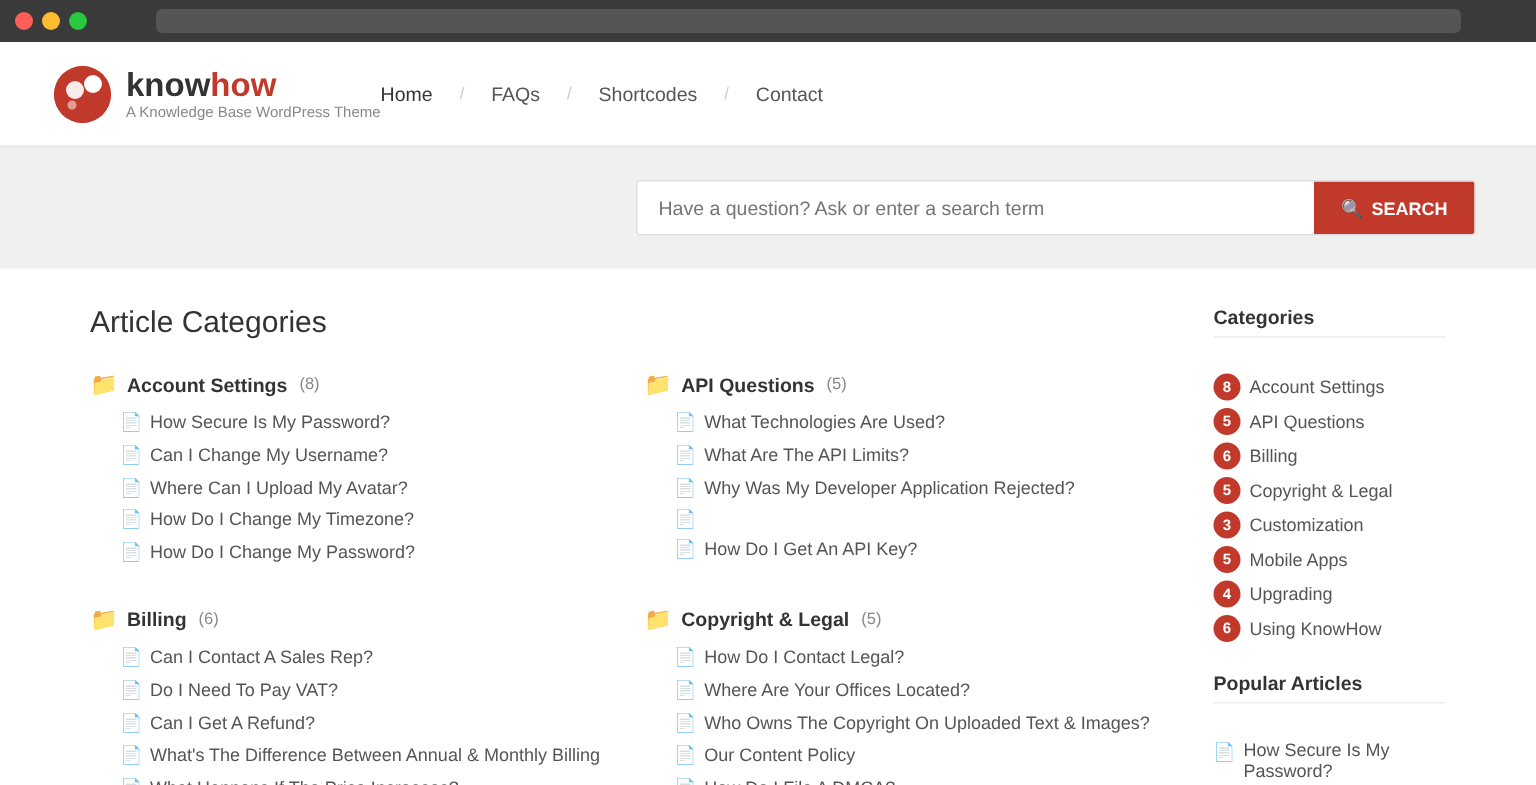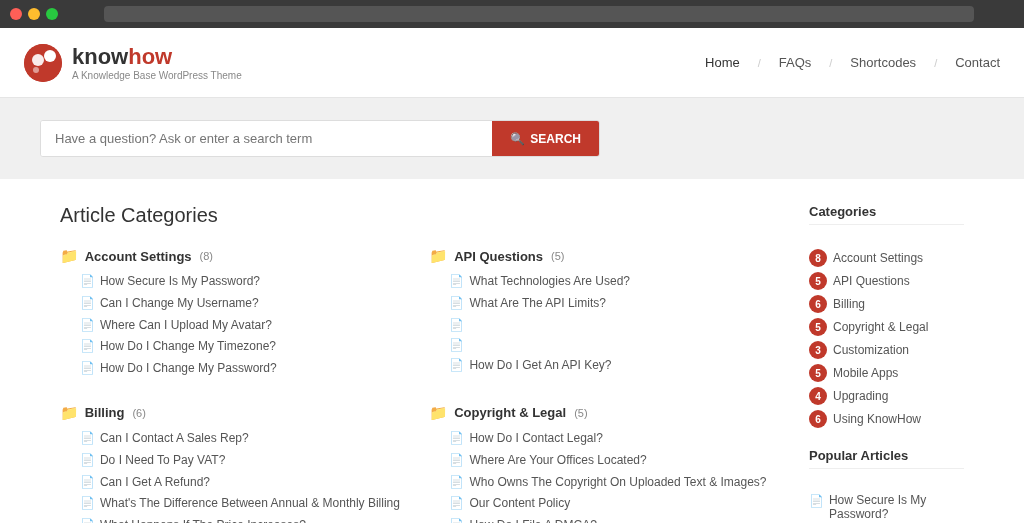--- a/index.html
+++ b/index.html
@@ -23,25 +23,25 @@
       margin: 0 40px;
       background: #555;
       border-radius: 4px;
       height: 16px;
     }
 
     
     .site-header {
       background: #fff;
       border-bottom: 1px solid #e5e5e5;
-      padding: 0 24px;
+      padding: 0 36px;
       height: 70px;
       display: flex;
       align-items: center;
-      justify-content: space-between;
+      justify-content: flex-start;
     }
     .logo-area { display: flex; align-items: center; gap: 10px; }
     .logo-icon {
       width: 38px; height: 38px;
       background: #c0392b;
       border-radius: 50%;
       display: flex; align-items: center; justify-content: center;
       color: white; font-size: 18px; font-weight: bold;
       position: relative;
       overflow: hidden;
@@ -64,21 +64,21 @@
       text-decoration: none; color: #555; font-size: 13px;
     }
     .main-nav a.active { color: #333; font-weight: normal; }
     .nav-sep { color: #ccc; font-size: 11px; }
 
     
     .search-section {
       background: #f0f0f0;
       padding: 22px 40px;
       display: flex;
-      justify-content: flex-start;
+      justify-content: flex-end;
     }
     .search-bar {
       display: flex;
       width: 560px;
       border: 1px solid #ddd;
       border-radius: 3px;
       overflow: hidden;
       background: white;
     }
     .search-input {
@@ -257,20 +257,21 @@
           <li>
               <span class="doc-icon">📄</span>
               <a href="#">What Technologies Are Used?</a>
             </li>
           <li>
               <span class="doc-icon">📄</span>
               <a href="#">What Are The API Limits?</a>
             </li>
           <li>
               <span class="doc-icon">📄</span>
+              <a href="#">Why Was My Developer Application Rejected?</a>
             </li>
           <li>
               <span class="doc-icon">📄</span>
             </li>
           <li>
               <span class="doc-icon">📄</span>
               <a href="#">How Do I Get An API Key?</a>
             </li>
         </ul>
       </div>

